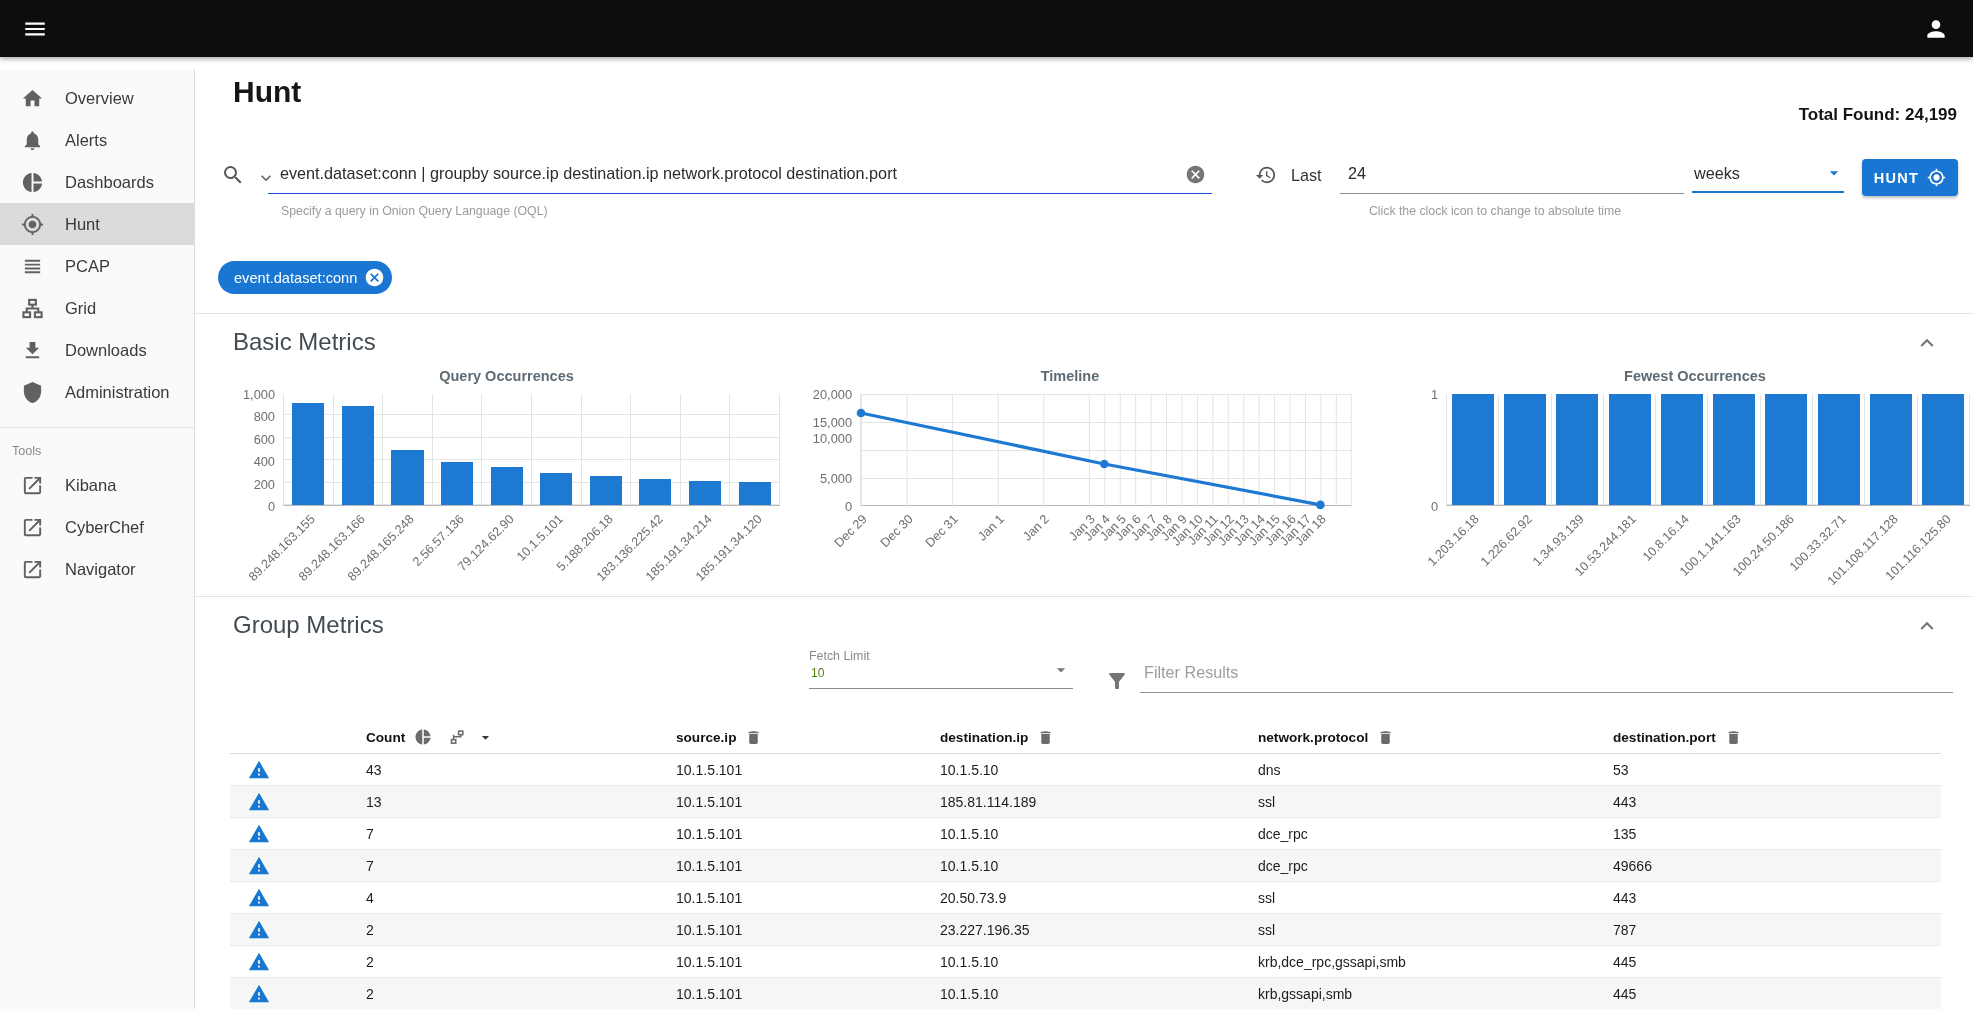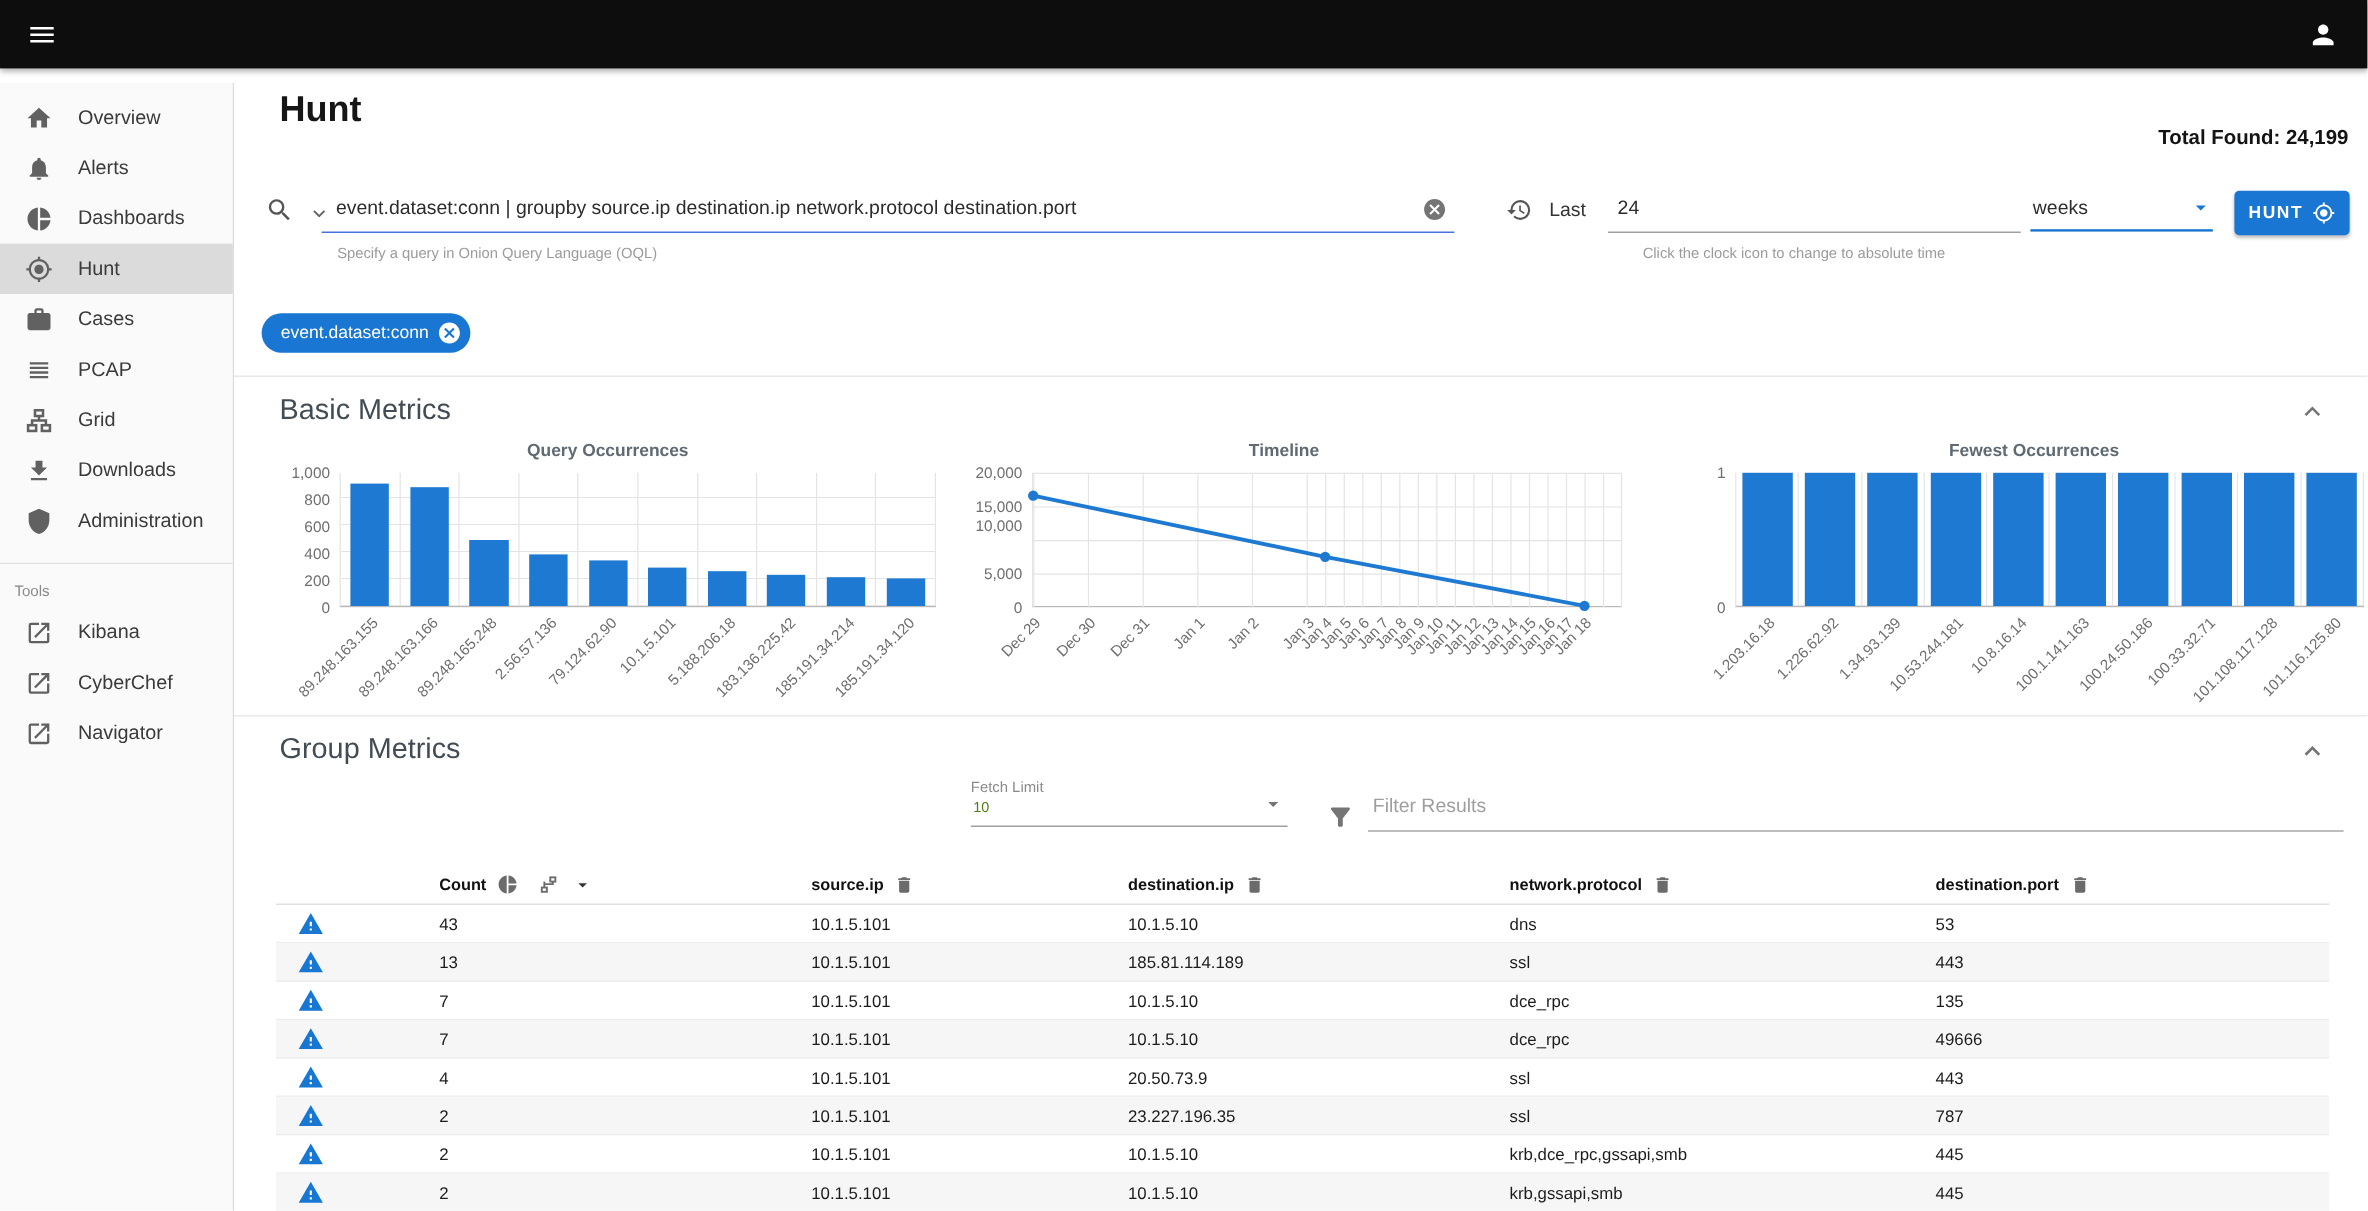--- a/index.html
+++ b/index.html
@@ -162,26 +162,20 @@
             <svg viewBox="0 0 24 24" fill="currentColor">
               <path d="M11 2v20c-5.07-.5-9-4.79-9-10s3.93-9.5 9-10zm2.03 0v8.99H22c-.47-4.74-4.24-8.52-8.97-8.99zm0 11.01V22c4.74-.47 8.5-4.25 8.97-8.99h-8.97z"></path>
             </svg>
             <span>Dashboards</span>
           </li>
           <li class="nav-item active">
             <svg viewBox="0 0 24 24" fill="currentColor">
               <path d="M12 8c-2.21 0-4 1.79-4 4s1.79 4 4 4 4-1.79 4-4-1.79-4-4-4zm8.94 3A8.994 8.994 0 0 0 13 3.06V1h-2v2.06A8.994 8.994 0 0 0 3.06 11H1v2h2.06A8.994 8.994 0 0 0 11 20.94V23h2v-2.06A8.994 8.994 0 0 0 20.94 13H23v-2h-2.06zM12 19c-3.87 0-7-3.13-7-7s3.13-7 7-7 7 3.13 7 7-3.13 7-7 7z"></path>
             </svg>
             <span>Hunt</span>
-          </li>
-          <li class="nav-item">
-            <svg viewBox="0 0 24 24" fill="currentColor">
-              <path d="M20 6h-4V4c0-1.1-.9-2-2-2h-4c-1.1 0-2 .9-2 2v2H4c-1.11 0-1.99.89-1.99 2L2 19c0 1.11.89 2 2 2h16c1.11 0 2-.89 2-2V8c0-1.11-.89-2-2-2zm-6 0h-4V4h4v2z"></path>
-            </svg>
-            <span>Cases</span>
           </li>
           <li class="nav-item">
             <svg viewBox="0 0 24 24" fill="currentColor">
               <path d="M4 15h16v-2H4v2zm0 4h16v-2H4v2zm0-8h16V9H4v2zm0-6v2h16V5H4z"></path>
             </svg>
             <span>PCAP</span>
           </li>
           <li class="nav-item">
             <svg viewBox="0 0 24 24" fill="currentColor">
               <g fill="none" stroke="currentColor" stroke-width="2.2">

